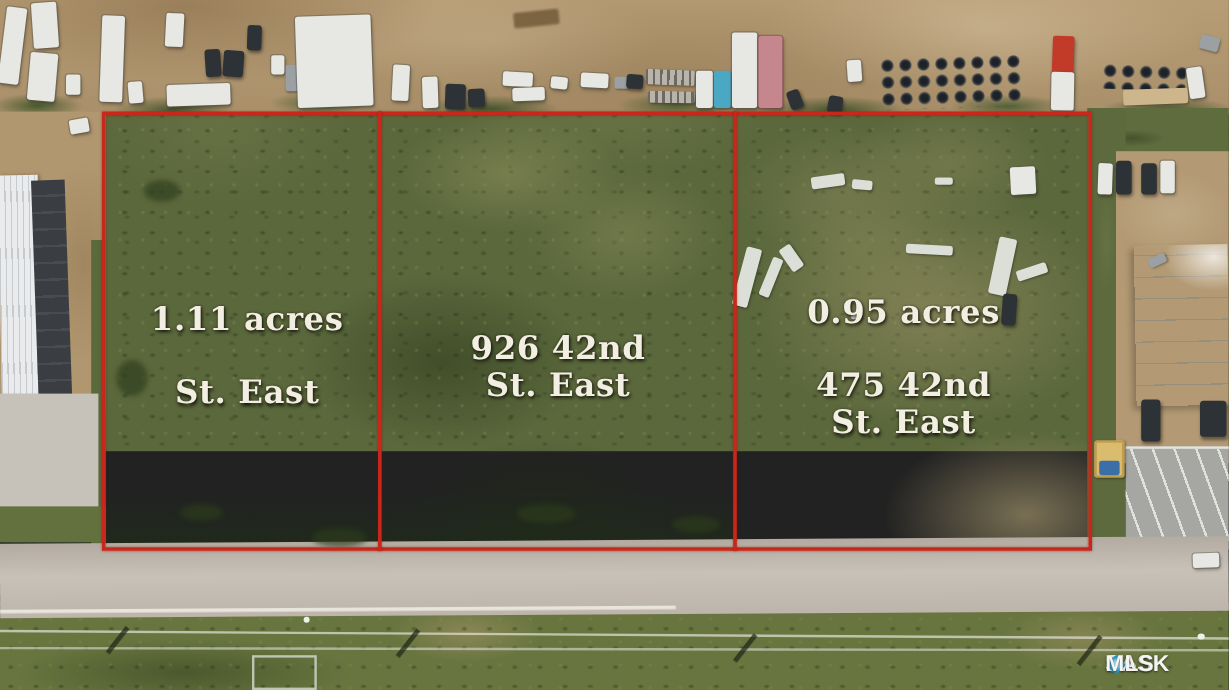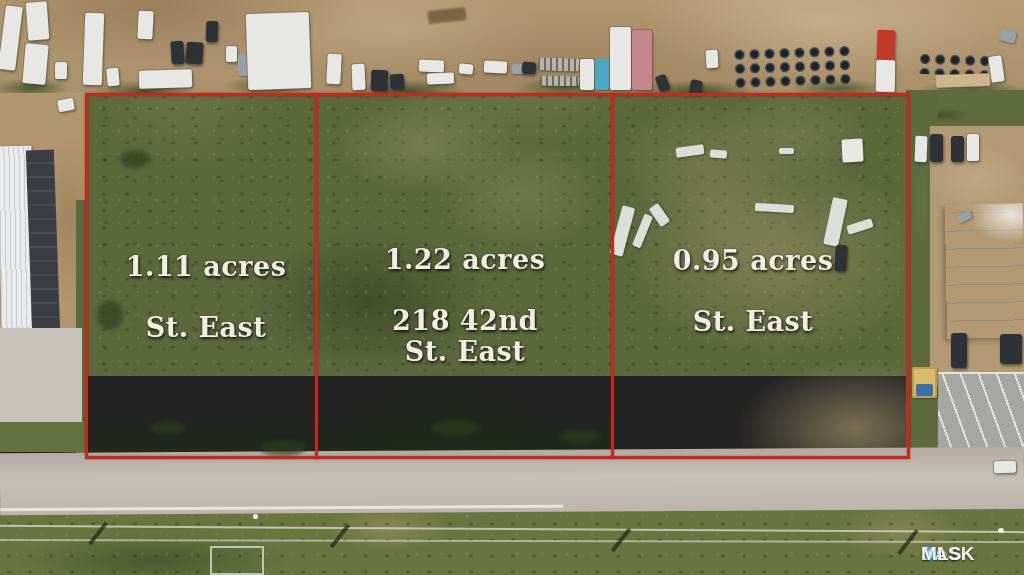--- a/index.html
+++ b/index.html
@@ -267,29 +267,29 @@
   <div class="divider divider-1"></div>
   <div class="divider divider-2"></div>
 
   <div class="parcel-label label-1">
     <span class="acreage">1.11 acres</span>
     <span class="addr-block">
       <span class="addr-line">St. East</span>
     </span>
   </div>
   <div class="parcel-label label-2">
-    <span class="acreage">1.22 acres</span>
     <span class="addr-block">
-      <span class="addr-line">218 42nd</span>
+      <span class="addr-line">926 42nd</span>
       <span class="addr-line">St. East</span>
     </span>
   </div>
   <div class="parcel-label label-3">
     <span class="acreage">0.95 acres</span>
     <span class="addr-block">
+      <span class="addr-line">475 42nd</span>
       <span class="addr-line">St. East</span>
     </span>
   </div>
 
   <div class="watermark">
     <span>SASK</span>
     <span class="wm-diamond"></span>
     <span>MLS</span>
     <span class="wm-reg">®</span>
   </div>

